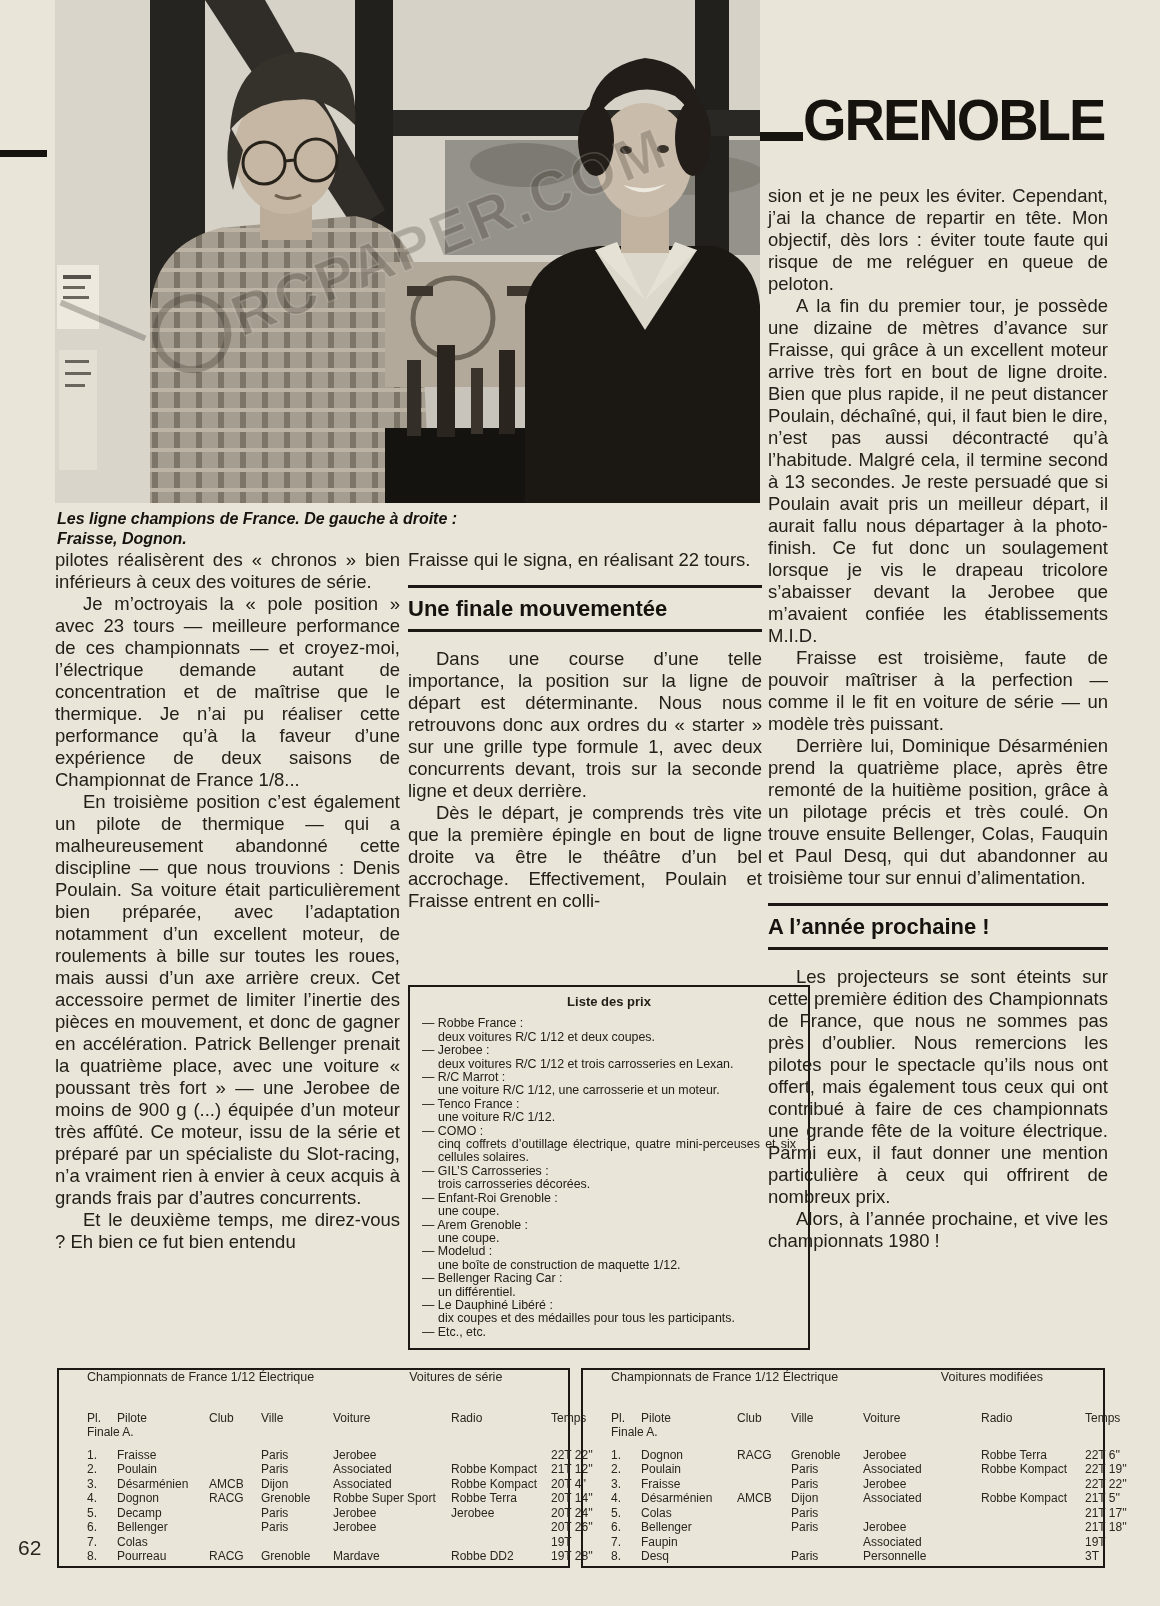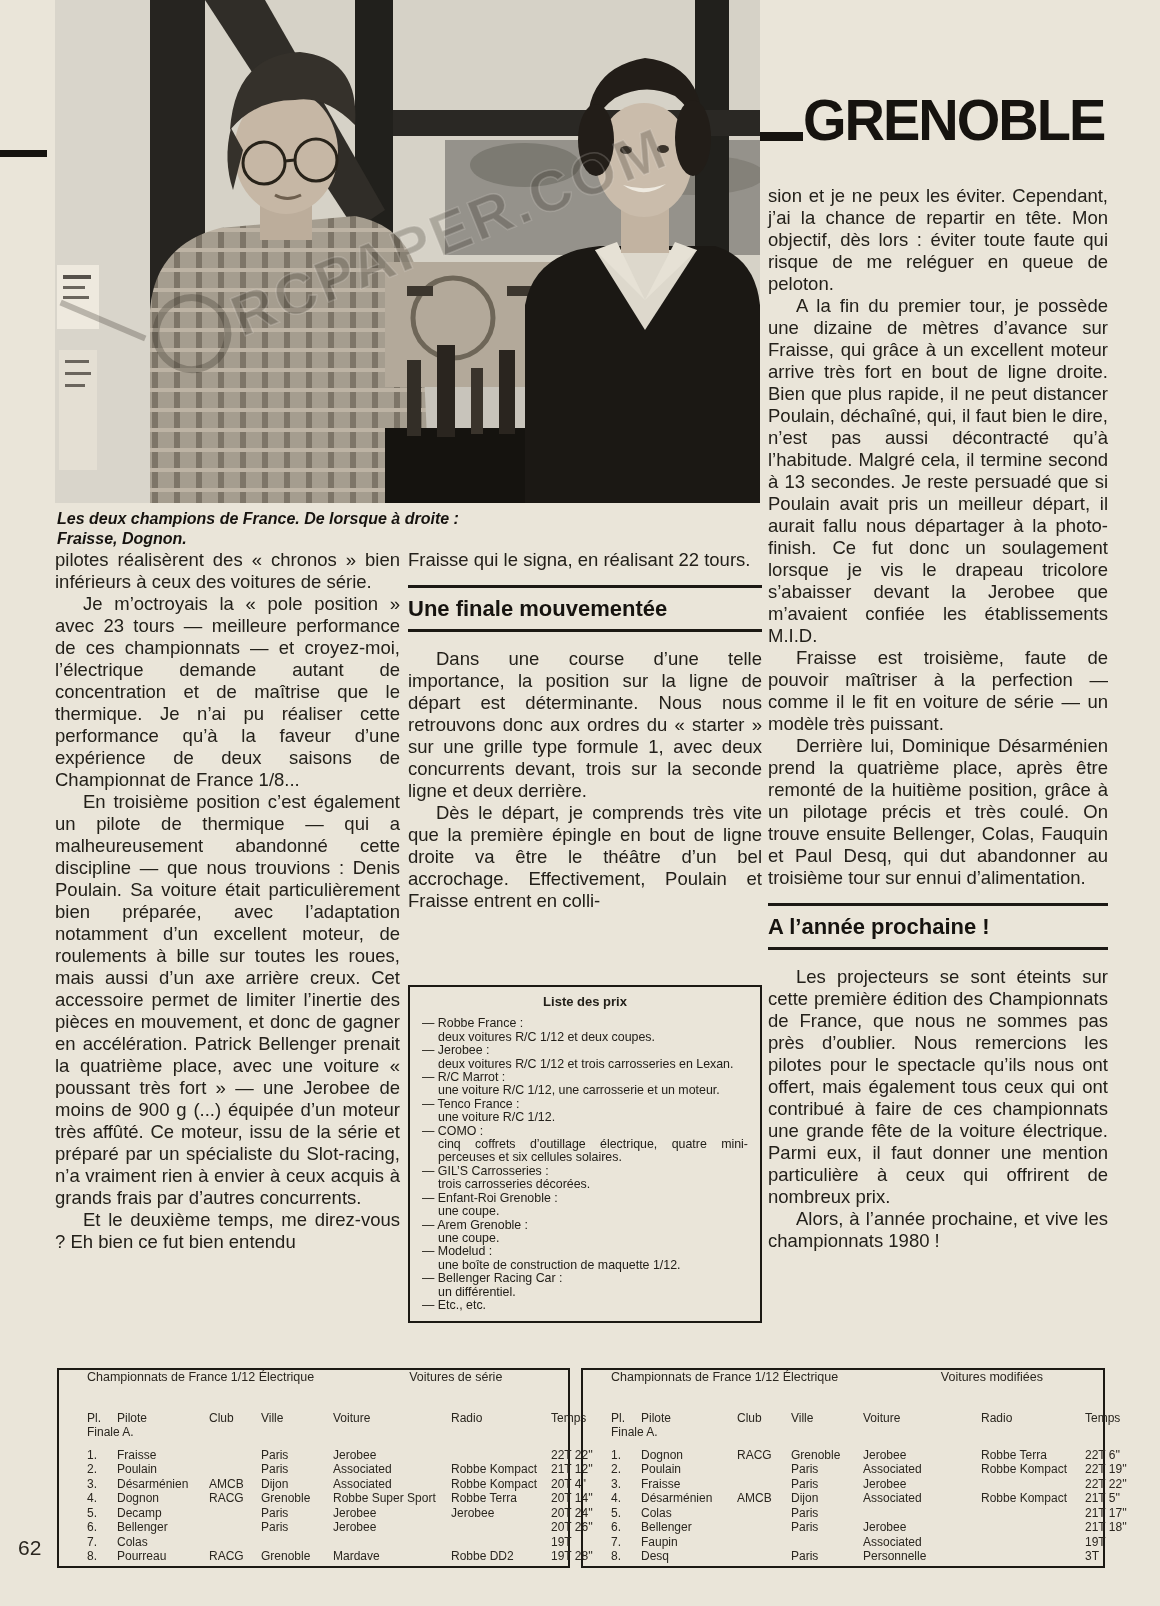--- a/index.html
+++ b/index.html
@@ -32,21 +32,21 @@
   #col2{left:408px;top:549px;width:354px;}
   #col3{left:768px;top:185px;width:340px;}
   .subhead{
     margin:14px 0 16px 0;padding:9px 0 8px 0;
     border-top:3px solid #1c1914;border-bottom:3px solid #1c1914;
     font-size:22px;font-weight:bold;text-align:left;line-height:1.1;color:#16130f;
     text-indent:0;
   }
   
   .prizebox{
-    position:absolute;left:408px;top:985px;width:354px;box-sizing:border-box;
+    position:absolute;left:408px;top:985px;width:402px;box-sizing:border-box;
     border:2px solid #1c1914;padding:8px 12px 9px 12px;background:transparent;
     font-size:12.4px;line-height:13.4px;color:#23201a;
   }
   .prizebox .pb-title{text-align:center;font-weight:bold;font-size:13px;margin-bottom:9px;}
   .prize-item .pname{font-weight:normal;}
   .prize-item .pdesc{padding-left:16px;text-align:justify;}
   
   .rtable{
     position:absolute;top:1368px;height:200px;box-sizing:border-box;
     border:2px solid #1c1914;padding:0 14px 0 28px;
@@ -149,21 +149,21 @@
       <path d="M568,185 Q589,200 611,184 Q590,192 568,185 Z" fill="#efeae0"></path>
     </g>
 
     <g transform="translate(310,255) rotate(-22)" opacity="0.55">
       <line x1="-300" y1="-70" x2="-235" y2="-5" stroke="rgba(45,40,32,0.5)" stroke-width="6"></line>
       <circle cx="-190" cy="8" r="36" fill="none" stroke="rgba(45,40,32,0.5)" stroke-width="7"></circle>
       <text x="-145" y="30" font-family="Liberation Sans, sans-serif" font-size="58" font-weight="bold" letter-spacing="3" fill="rgba(45,40,32,0.45)" stroke="rgba(240,236,228,0.35)" stroke-width="1.5">RCPAPER.COM</text>
     </g>
   </svg>
 </div>
-<div class="caption">Les deux champions de France. De lorsque à droite : Fraisse, Dognon.</div>
+<div class="caption">Les ligne champions de France. De gauche à droite : Fraisse, Dognon.</div>
 
 <div class="col" id="col1">
   <p>pilotes réalisèrent des « chronos » bien inférieurs à ceux des voitures de série.</p>
   <p class="ind">Je m’octroyais la « pole position » avec 23 tours — meilleure performance de ces championnats — et croyez-moi, l’électrique demande autant de concentration et de maîtrise que le thermique. Je n’ai pu réaliser cette performance qu’à la faveur d’une expérience de deux saisons de Championnat de France 1/8...</p>
   <p class="ind">En troisième position c’est également un pilote de thermique — qui a malheureusement abandonné cette discipline — que nous trouvions : Denis Poulain. Sa voiture était particulièrement bien préparée, avec l’adaptation notamment d’un excellent moteur, de roulements à bille sur toutes les roues, mais aussi d’un axe arrière creux. Cet accessoire permet de limiter l’inertie des pièces en mouvement, et donc de gagner en accélération. Patrick Bellenger prenait la quatrième place, avec une voiture « poussant très fort » — une Jerobee de moins de 900 g (...) équipée d’un moteur très affûté. Ce moteur, issu de la série et préparé par un spécialiste du Slot-racing, n’a vraiment rien à envier à ceux acquis à grands frais par d’autres concurrents.</p>
   <p class="ind">Et le deuxième temps, me direz-vous ? Eh bien ce fut bien entendu</p>
 </div>
 
 <div class="col" id="col2">
   <p>Fraisse qui le signa, en réalisant 22 tours.</p>
@@ -206,20 +206,24 @@
     <div class="pname">— Arem Grenoble :</div>
     <div class="pdesc">une coupe.</div>
   </div>
   <div class="prize-item">
     <div class="pname">— Modelud :</div>
     <div class="pdesc">une boîte de construction de maquette 1/12.</div>
   </div>
   <div class="prize-item">
     <div class="pname">— Bellenger Racing Car :</div>
     <div class="pdesc">un différentiel.</div>
+  </div>
+  <div class="prize-item">
+    <div class="pname">— Le Dauphiné Libéré :</div>
+    <div class="pdesc">dix coupes et des médailles pour tous les participants.</div>
   </div>
   <div class="prize-item">
     <div class="pname">— Etc., etc.</div>
   </div>
 </div>
 
 <div class="col" id="col3">
   <p>sion et je ne peux les éviter. Cependant, j’ai la chance de repartir en tête. Mon objectif, dès lors : éviter toute faute qui risque de me reléguer en queue de peloton.</p>
   <p class="ind">A la fin du premier tour, je possède une dizaine de mètres d’avance sur Fraisse, qui grâce à un excellent moteur arrive très fort en bout de ligne droite. Bien que plus rapide, il ne peut distancer Poulain, déchaîné, qui, il faut bien le dire, n’est pas aussi décontracté qu’à l’habitude. Malgré cela, il termine second à 13 secondes. Je reste persuadé que si Poulain avait pris un meilleur départ, il aurait fallu nous départager à la photo-finish. Ce fut donc un soulagement lorsque je vis le drapeau tricolore s’abaisser devant la Jerobee que m’avaient confiée les établissements M.I.D.</p>
   <p class="ind">Fraisse est troisième, faute de pouvoir maîtriser à la perfection — comme il le fit en voiture de série — un modèle très puissant.</p>

